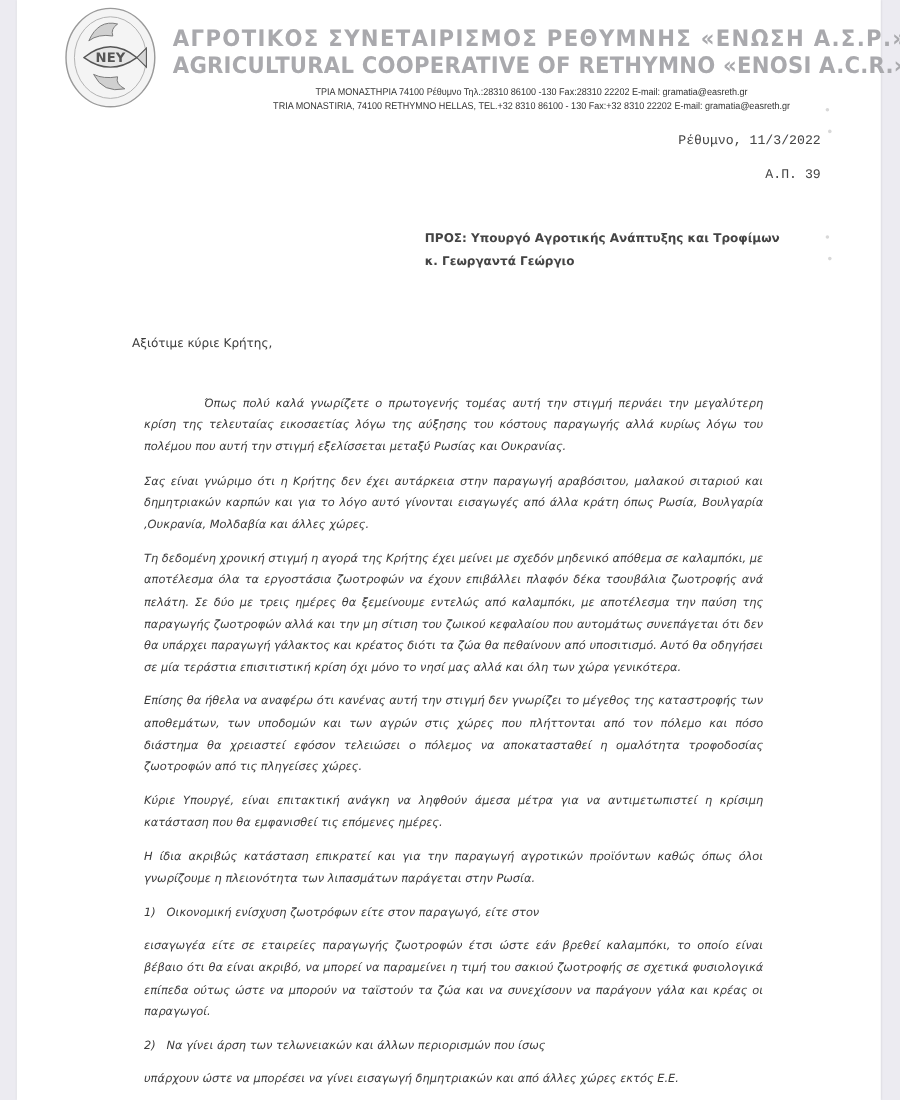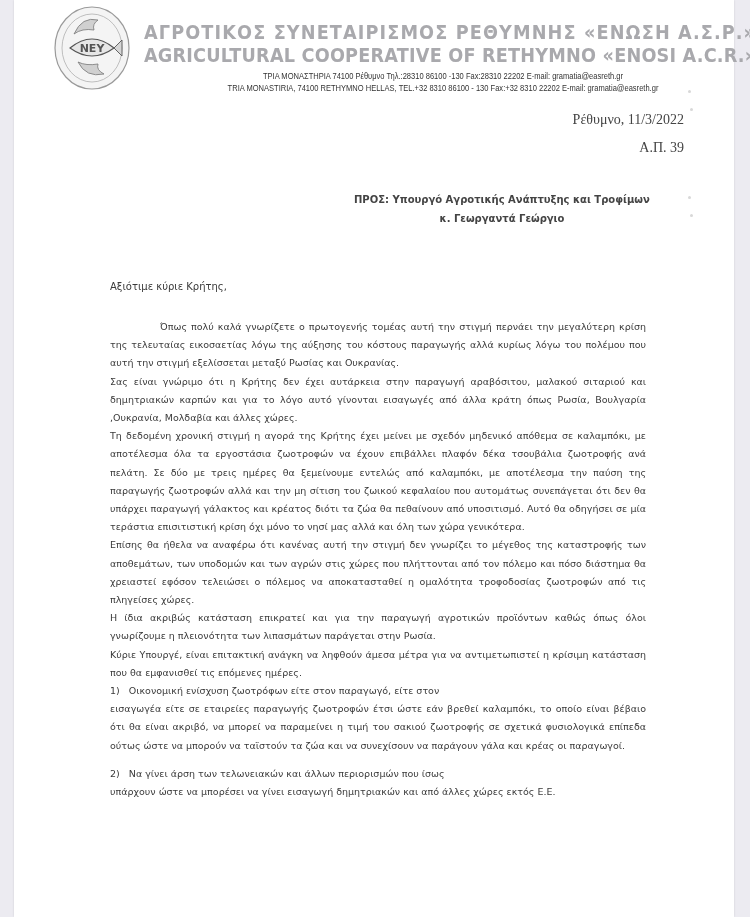--- a/index.html
+++ b/index.html
@@ -27,44 +27,44 @@
   .org-title.en { top: 44px; font-size: 19px; letter-spacing: 0.2px; transform: scaleX(0.93); }
   .contact {
     position: absolute; left: 0; width: 720px; text-align: center;
     font-size: 8.2px; color: #333; white-space: nowrap;
     font-family: "Liberation Sans Narrow", "Liberation Sans", sans-serif;
   }
   .contact.gr { top: 72px; padding-left: 150px; box-sizing: border-box; transform: scaleX(0.92); transform-origin: center; }
   .contact.en { top: 84px; padding-left: 150px; box-sizing: border-box; transform: scaleX(0.92); transform-origin: center; }
   .right-line {
     position: absolute; right: 50px; text-align: center;
-    font-size: 14px; color: #444;
-    font-family: Liberation Serif, serif;
+    font-size: 11px; color: #444;
+    font-family: Liberation Mono, monospace;
   }
   .date { top: 112px; }
   .ref { top: 140px; }
   .recipient {
     position: absolute; left: 340px; top: 190px; width: 300px;
     font-size: 10px; color: #444; font-family: "DejaVu Sans", sans-serif;
     line-height: 19px;
     font-weight: bold;
   }
-  .recipient .name { display: block; text-align: center; padding-right: 4px; }
+  .recipient .name { display: block; text-align: left; padding-right: 4px; }
 
   .salutation {
     position: absolute; left: 96px; top: 281px;
     font-size: 10px; color: #3a3a3a; font-family: "DejaVu Sans", sans-serif;
   }
   .content {
     position: absolute; left: 96px; top: 318px; width: 536px;
     line-height: 18.2px;
     font-family: "DejaVu Sans", sans-serif;
     color: #3a3a3a; font-size: 9.5px;
   }
-  .content p { margin: 0; text-align: justify; text-align-last: left; }
+  .content p { margin: 10px; text-align: justify; text-align-last: left; font-style: italic; }
   .content p.indent { text-indent: 50px; }
   .content p.item-title { margin-top: 0; }
   .content p.item2 { margin-top: 10px; }
   .speck { position: absolute; width: 3px; height: 3px; border-radius: 50%; background: #d8d8d8; }
 </style>
 </head>
 <body>
 
 <div class="page">
 
@@ -92,22 +92,22 @@
     <span class="name">κ. Γεωργαντά Γεώργιο</span>
   </div>
 
   <div class="salutation">Αξιότιμε κύριε Κρήτης,</div>
 
   <div class="content">
     <p class="indent">Όπως πολύ καλά γνωρίζετε ο πρωτογενής τομέας αυτή την στιγμή περνάει την μεγαλύτερη κρίση της τελευταίας εικοσαετίας λόγω της αύξησης του κόστους παραγωγής αλλά κυρίως  λόγω του πολέμου που αυτή την στιγμή εξελίσσεται μεταξύ Ρωσίας και Ουκρανίας.</p>
     <p>Σας είναι γνώριμο ότι η Κρήτης δεν έχει αυτάρκεια στην παραγωγή αραβόσιτου, μαλακού σιταριού και δημητριακών καρπών και για το λόγο αυτό γίνονται εισαγωγές από άλλα κράτη όπως Ρωσία, Βουλγαρία ,Ουκρανία, Μολδαβία και άλλες χώρες.</p>
     <p>Τη δεδομένη χρονική στιγμή η αγορά της Κρήτης έχει μείνει με σχεδόν μηδενικό απόθεμα σε καλαμπόκι, με αποτέλεσμα όλα τα εργοστάσια ζωοτροφών να έχουν επιβάλλει πλαφόν δέκα τσουβάλια ζωοτροφής ανά πελάτη. Σε δύο με τρεις ημέρες  θα ξεμείνουμε εντελώς από καλαμπόκι, με αποτέλεσμα την παύση της παραγωγής ζωοτροφών αλλά και την μη σίτιση του ζωικού κεφαλαίου που αυτομάτως συνεπάγεται ότι δεν θα υπάρχει παραγωγή γάλακτος και κρέατος διότι τα ζώα θα πεθαίνουν από υποσιτισμό. Αυτό θα οδηγήσει σε μία τεράστια επισιτιστική κρίση όχι μόνο το νησί μας αλλά και όλη των χώρα γενικότερα.</p>
     <p>Επίσης θα ήθελα να αναφέρω ότι κανένας αυτή την στιγμή δεν γνωρίζει το μέγεθος της καταστροφής των αποθεμάτων, των υποδομών και των αγρών στις χώρες που πλήττονται από τον πόλεμο και πόσο διάστημα θα χρειαστεί εφόσον τελειώσει ο πόλεμος να αποκατασταθεί η ομαλότητα τροφοδοσίας ζωοτροφών από τις πληγείσες χώρες.</p>
+    <p>Κύριε Υπουργέ, είναι επιτακτική ανάγκη να ληφθούν άμεσα μέτρα για να αντιμετωπιστεί η κρίσιμη κατάσταση που θα εμφανισθεί τις επόμενες ημέρες.</p>
     <p>Η ίδια ακριβώς κατάσταση επικρατεί και για την παραγωγή αγροτικών προϊόντων καθώς όπως όλοι γνωρίζουμε η πλειονότητα των λιπασμάτων παράγεται στην Ρωσία.</p>
-    <p>Κύριε Υπουργέ, είναι επιτακτική ανάγκη να ληφθούν άμεσα μέτρα για να αντιμετωπιστεί η κρίσιμη κατάσταση που θα εμφανισθεί τις επόμενες ημέρες.</p>
 
     <p class="item-title">
       <span>1)</span>&nbsp;&nbsp;&nbsp;<span>Οικονομική ενίσχυση ζωοτρόφων είτε στον παραγωγό, είτε στον</span>
     </p>
     <p>εισαγωγέα είτε σε εταιρείες παραγωγής ζωοτροφών έτσι ώστε εάν βρεθεί καλαμπόκι, το οποίο είναι βέβαιο ότι θα είναι ακριβό, να μπορεί να παραμείνει η τιμή του σακιού ζωοτροφής σε σχετικά φυσιολογικά επίπεδα ούτως ώστε να μπορούν να ταϊστούν  τα ζώα και να συνεχίσουν να παράγουν γάλα και κρέας οι παραγωγοί.</p>
 
     <p class="item2">
       <span>2)</span>&nbsp;&nbsp;&nbsp;<span>Να γίνει άρση των τελωνειακών και άλλων περιορισμών που ίσως</span>
     </p>
     <p>υπάρχουν ώστε να μπορέσει να γίνει εισαγωγή δημητριακών και από άλλες χώρες εκτός Ε.Ε.</p>

